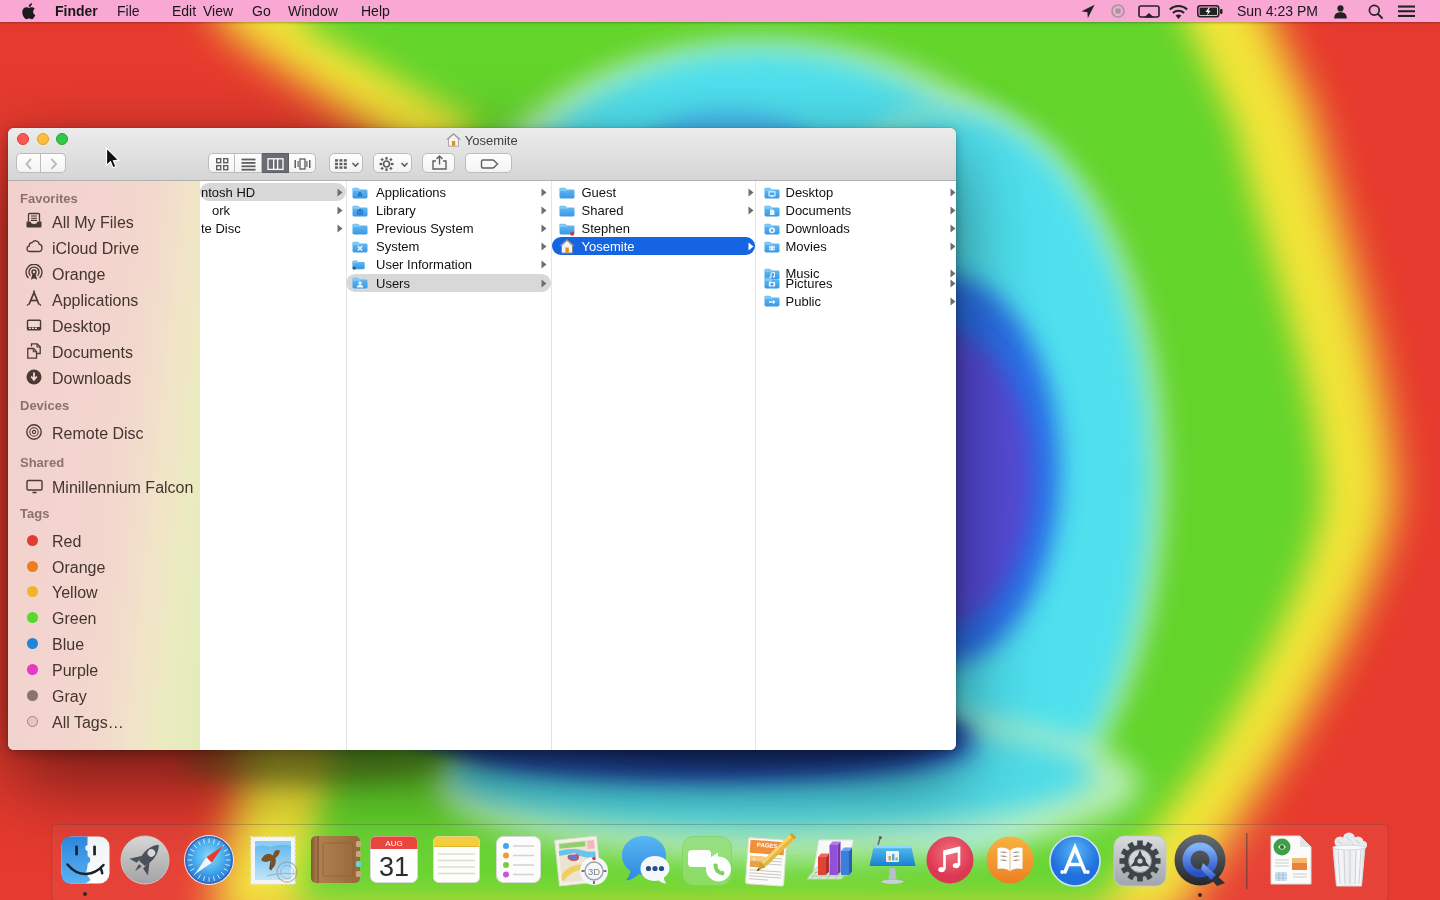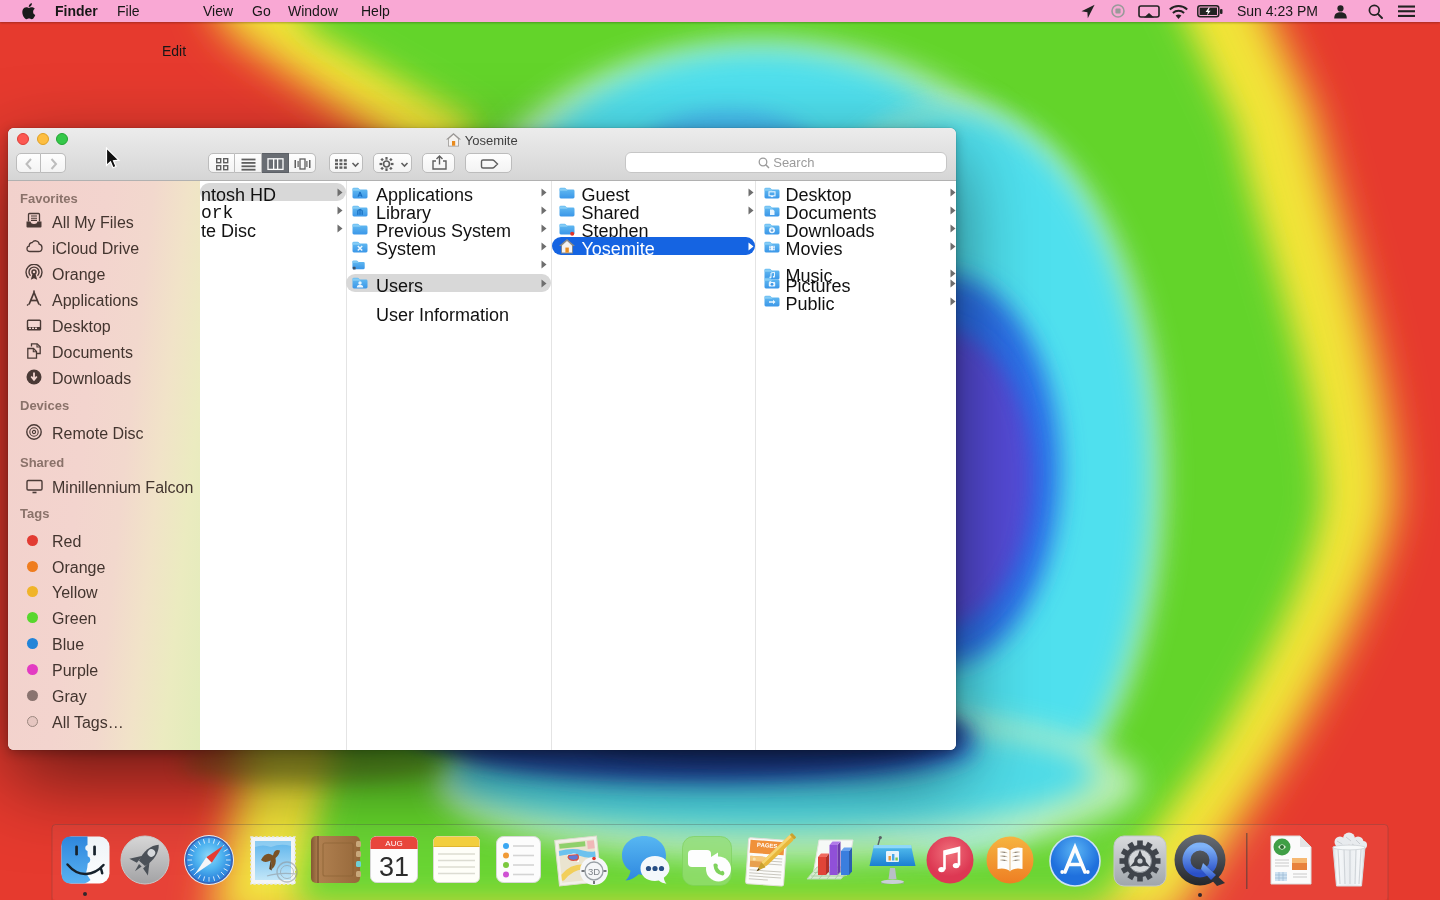--- a/index.html
+++ b/index.html
@@ -24,21 +24,21 @@
     background:linear-gradient(96deg,#f2d1cc 0%,#f3d4ce 40%,#f2d8cd 58%,#f1e3c8 72%,#ebebc0 85%,#e1ecb9 100%);
     border-right:1px solid #cdbfae;}
   .shead{position:absolute;left:12px;font-size:13px;font-weight:bold;color:#8a726a;}
   .srow{position:absolute;left:0;width:192px;height:26px;}
   .srow .lbl{position:absolute;left:44px;top:6px;font-size:16px;color:#43352f;}
   .srow svg{position:absolute;left:17px;top:4px;}
   .tagdot{position:absolute;left:19px;top:8px;width:11px;height:11px;border-radius:50%;}
   
   #cols{position:absolute;left:192px;top:53px;width:756px;height:569px;background:#fff;}
   .cdiv{position:absolute;top:0;width:1px;height:569px;background:#e4e4e4;}
-  .crow{position:absolute;height:18px;font-size:18px;color:#111;border-radius:9px;}
+  .crow{position:absolute;height:18px;font-size:13px;color:#111;border-radius:9px;}
   .crow .txt{position:absolute;top:2px;}
   .chev{position:absolute;top:5px;width:6px;height:9px;}
   
   .dock-ic{position:absolute;z-index:30;}
   .rundot{position:absolute;width:4px;height:4px;border-radius:50%;background:#33262a;z-index:31;}
 </style>
 </head>
 <body>
 <div id="stage">
 
@@ -86,21 +86,21 @@
       <path d="M52 900 L52 828 Q52 824.5 55.5 824.5 L1384.5 824.5 Q1388 824.5 1388 828 L1388 900" fill="none" stroke="rgba(70,70,70,0.28)" stroke-width="1"></path>
     <rect x="1246" y="833" width="1.5" height="56" fill="rgba(60,60,60,0.55)"></rect>
   </svg>
 
   <div id="menubar">
     <svg class="mitem" style="left:21px;top:3px" width="15" height="17" viewBox="0 0 14 17">
       <path fill="#1b1b1b" d="M11.6 8.9c0-2 1.6-3 1.7-3.1-.9-1.4-2.4-1.6-2.9-1.6-1.2-.1-2.4.7-3 .7-.6 0-1.6-.7-2.6-.7C3.4 4.3 2.2 5 1.5 6.2.1 8.6 1.1 12.2 2.5 14.2c.7 1 1.5 2.1 2.5 2 1 0 1.4-.6 2.6-.6 1.2 0 1.5.6 2.6.6 1.1 0 1.8-1 2.4-2 .8-1.1 1.1-2.2 1.1-2.3 0 0-2.1-.8-2.1-3zM9.6 2.8c.5-.7.9-1.6.8-2.6-.8 0-1.7.5-2.3 1.2-.5.6-1 1.6-.8 2.5.9.1 1.8-.4 2.3-1.1z"></path>
     </svg>
     <div class="mitem" style="left:55px;font-weight:bold;">Finder</div>
     <div class="mitem" style="left:117px;">File</div>
-    <div class="mitem" style="left:162px;margin-top:40px;">Edit</div>
+    <div class="mitem" style="left:172px;">Edit</div>
     <div class="mitem" style="left:203px;">View</div>
     <div class="mitem" style="left:252px;">Go</div>
     <div class="mitem" style="left:288px;">Window</div>
     <div class="mitem" style="left:361px;">Help</div>
     <div class="mitem" style="left:1237px;font-size:14px;">Sun 4:23 PM</div>
     <svg class="mitem" style="left:1081px;top:4px" width="15" height="15">
         <path d="M13.6 0.8 L6.8 14.2 L6.4 8.2 L0.5 7.2 Z" fill="#222"></path>
       </svg>
     <svg class="mitem" style="left:1111px;top:4px" width="15" height="15">
         <circle cx="7" cy="7" r="6" fill="none" stroke="#9a9a9a" stroke-width="1.6"></circle>
@@ -217,24 +217,20 @@
           </g>
           <path d="M27.5 8 L30.5 11 L33.5 8" stroke="#5f5f5f" stroke-width="1.6" fill="none"></path>
         </svg></div>
     <div class="tbtn" style="left:414px;width:33px;"><svg width="33" height="18" style="margin-top:1px">
           <path d="M13 6.5 L10 6.5 L10 14.5 L23 14.5 L23 6.5 L20 6.5" fill="none" stroke="#5f5f5f" stroke-width="1.4" transform="translate(0,-0.5)"></path>
           <path d="M16.5 1.5 L16.5 9.5 M13.5 4 L16.5 1 L19.5 4" stroke="#5f5f5f" stroke-width="1.4" fill="none"></path>
         </svg></div>
     <div class="tbtn" style="left:457px;width:47px;"><svg width="47" height="18" style="margin-top:1px">
           <path d="M17 5 L26.5 5 Q27.5 5 28.2 5.7 L31.5 9 L28.2 12.3 Q27.5 13 26.5 13 L17 13 Q15.5 13 15.5 11.5 L15.5 6.5 Q15.5 5 17 5 Z" fill="none" stroke="#5f5f5f" stroke-width="1.4"></path>
         </svg></div>
-    <div style="position:absolute;left:617px;top:24px;width:322px;height:21px;background:#fff;border:1px solid #c6c6c6;border-radius:6px;box-sizing:border-box;text-align:center;color:#9b9b9b;font-size:13px;line-height:19px;"><svg width="12" height="12" style="vertical-align:-2px">
-          <circle cx="5" cy="5" r="3.8" fill="none" stroke="#9b9b9b" stroke-width="1.3"></circle>
-          <path d="M7.8 7.8 L11 11" stroke="#9b9b9b" stroke-width="1.5"></path>
-        </svg> Search</div>
     <div id="sidebar">
       <div class="shead" style="top:10px;">Favorites</div>
       <div class="srow" style="top:27px;">
           <svg width="18" height="18" viewBox="0 0 18 18">
             <g stroke="#4a3a36" fill="none" stroke-width="1.3">
               <path d="M3.5 9.5 L3.5 2.5 Q3.5 1.5 4.5 1.5 L13.5 1.5 Q14.5 1.5 14.5 2.5 L14.5 9.5"></path>
               <path d="M1.5 9.5 L5.5 9.5 Q6 12 9 12 Q12 12 12.5 9.5 L16.5 9.5 L16.5 14.5 Q16.5 15.5 15.5 15.5 L2.5 15.5 Q1.5 15.5 1.5 14.5 Z" fill="#4a3a36" stroke="none"></path>
               <path d="M6 4 L12 4 M6 6.2 L12 6.2 M6 8.4 L12 8.4" stroke-width="1.1"></path>
             </g>
           </svg>
@@ -370,21 +366,21 @@
       <div class="cdiv" style="left:351px;"></div>
       <div class="cdiv" style="left:555px;"></div>
 
       <div class="crow" style="left:0;top:2px;width:145.5px;background:#d8d8d8;">
           <span class="txt" style="left:1px;">ntosh HD</span>
           <svg class="chev" style="left:137px;">
             <path d="M0.5 0.5 L5.5 4.5 L0.5 8.5 Z" fill="#6e6e6e"></path>
           </svg>
         </div>
       <div class="crow" style="left:0;top:20.1px;width:145.5px;">
-          <span class="txt" style="left:1px;font-family:Liberation Mono, monospace;">ork</span>
+          <span class="txt" style="left:12px;">ork</span>
           <svg class="chev" style="left:137px;">
             <path d="M0.5 0.5 L5.5 4.5 L0.5 8.5 Z" fill="#6e6e6e"></path>
           </svg>
         </div>
       <div class="crow" style="left:0;top:38.2px;width:145.5px;">
           <span class="txt" style="left:1px;">te Disc</span>
           <svg class="chev" style="left:137px;">
             <path d="M0.5 0.5 L5.5 4.5 L0.5 8.5 Z" fill="#6e6e6e"></path>
           </svg>
         </div>
@@ -431,21 +427,21 @@
           <span class="txt" style="left:30px;">System</span>
           <svg class="chev" style="left:195px;">
             <path d="M0.5 0.5 L5.5 4.5 L0.5 8.5 Z" fill="#6e6e6e"></path>
           </svg>
         </div>
       <div class="crow" style="left:146px;top:74.4px;width:205px;">
           <svg style="position:absolute;left:6px;top:4px" width="14" height="11">
             <use href="#fold" transform="scale(0.82)"></use>
             <rect x="0.8" y="7.8" width="2.8" height="2.8" rx="0.6" fill="#3c5068"></rect>
           </svg>
-          <span class="txt" style="left:30px;margin-top:48px;">User Information</span>
+          <span class="txt" style="left:30px;">User Information</span>
           <svg class="chev" style="left:195px;">
             <path d="M0.5 0.5 L5.5 4.5 L0.5 8.5 Z" fill="#6e6e6e"></path>
           </svg>
         </div>
       <div class="crow" style="left:146px;top:92.5px;width:205px;background:#d8d8d8;">
           <svg style="position:absolute;left:6px;top:2.5px" width="16" height="13">
             <use href="#fold"></use>
             <g fill="#eaf6ff">
               <circle cx="8" cy="7" r="1.7"></circle>
               <path d="M4.8 11.5 Q4.8 8.7 8 8.7 Q11.2 8.7 11.2 11.5 Z"></path>

